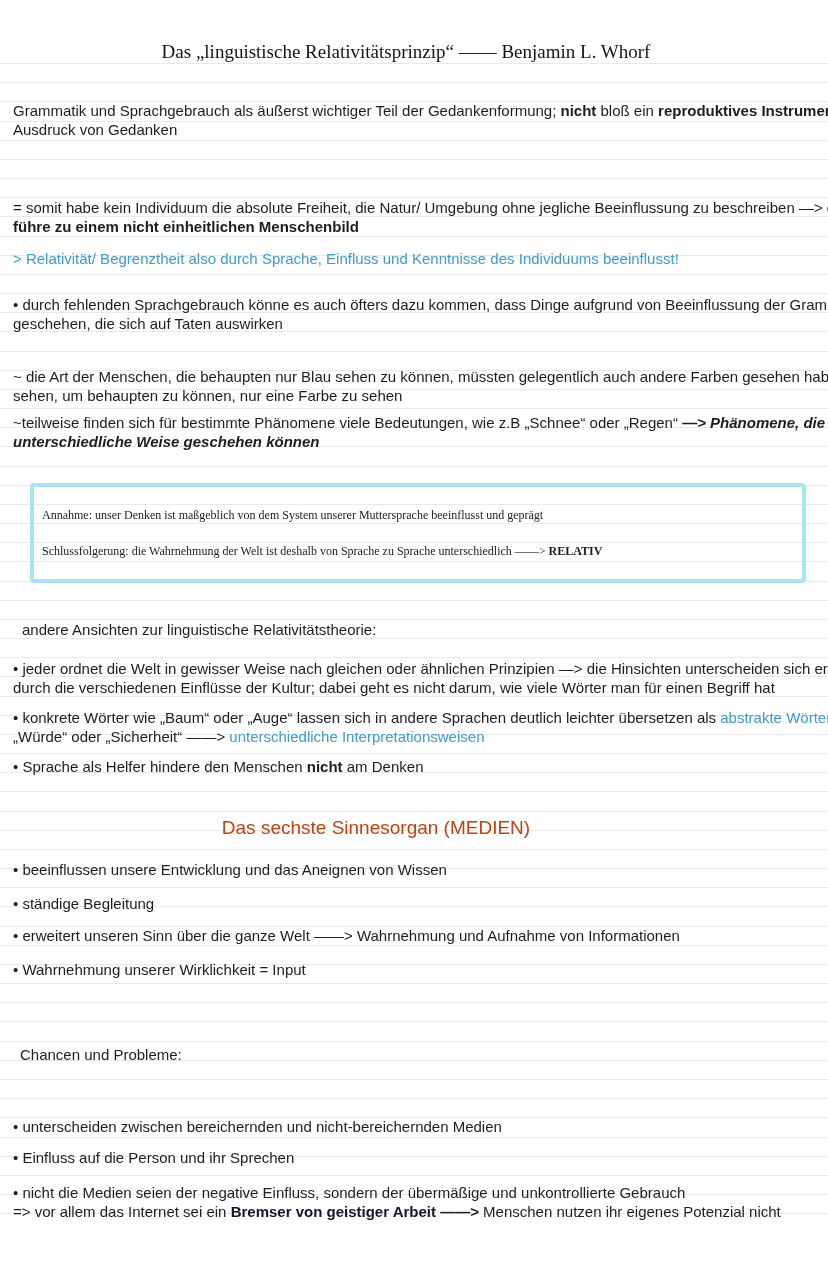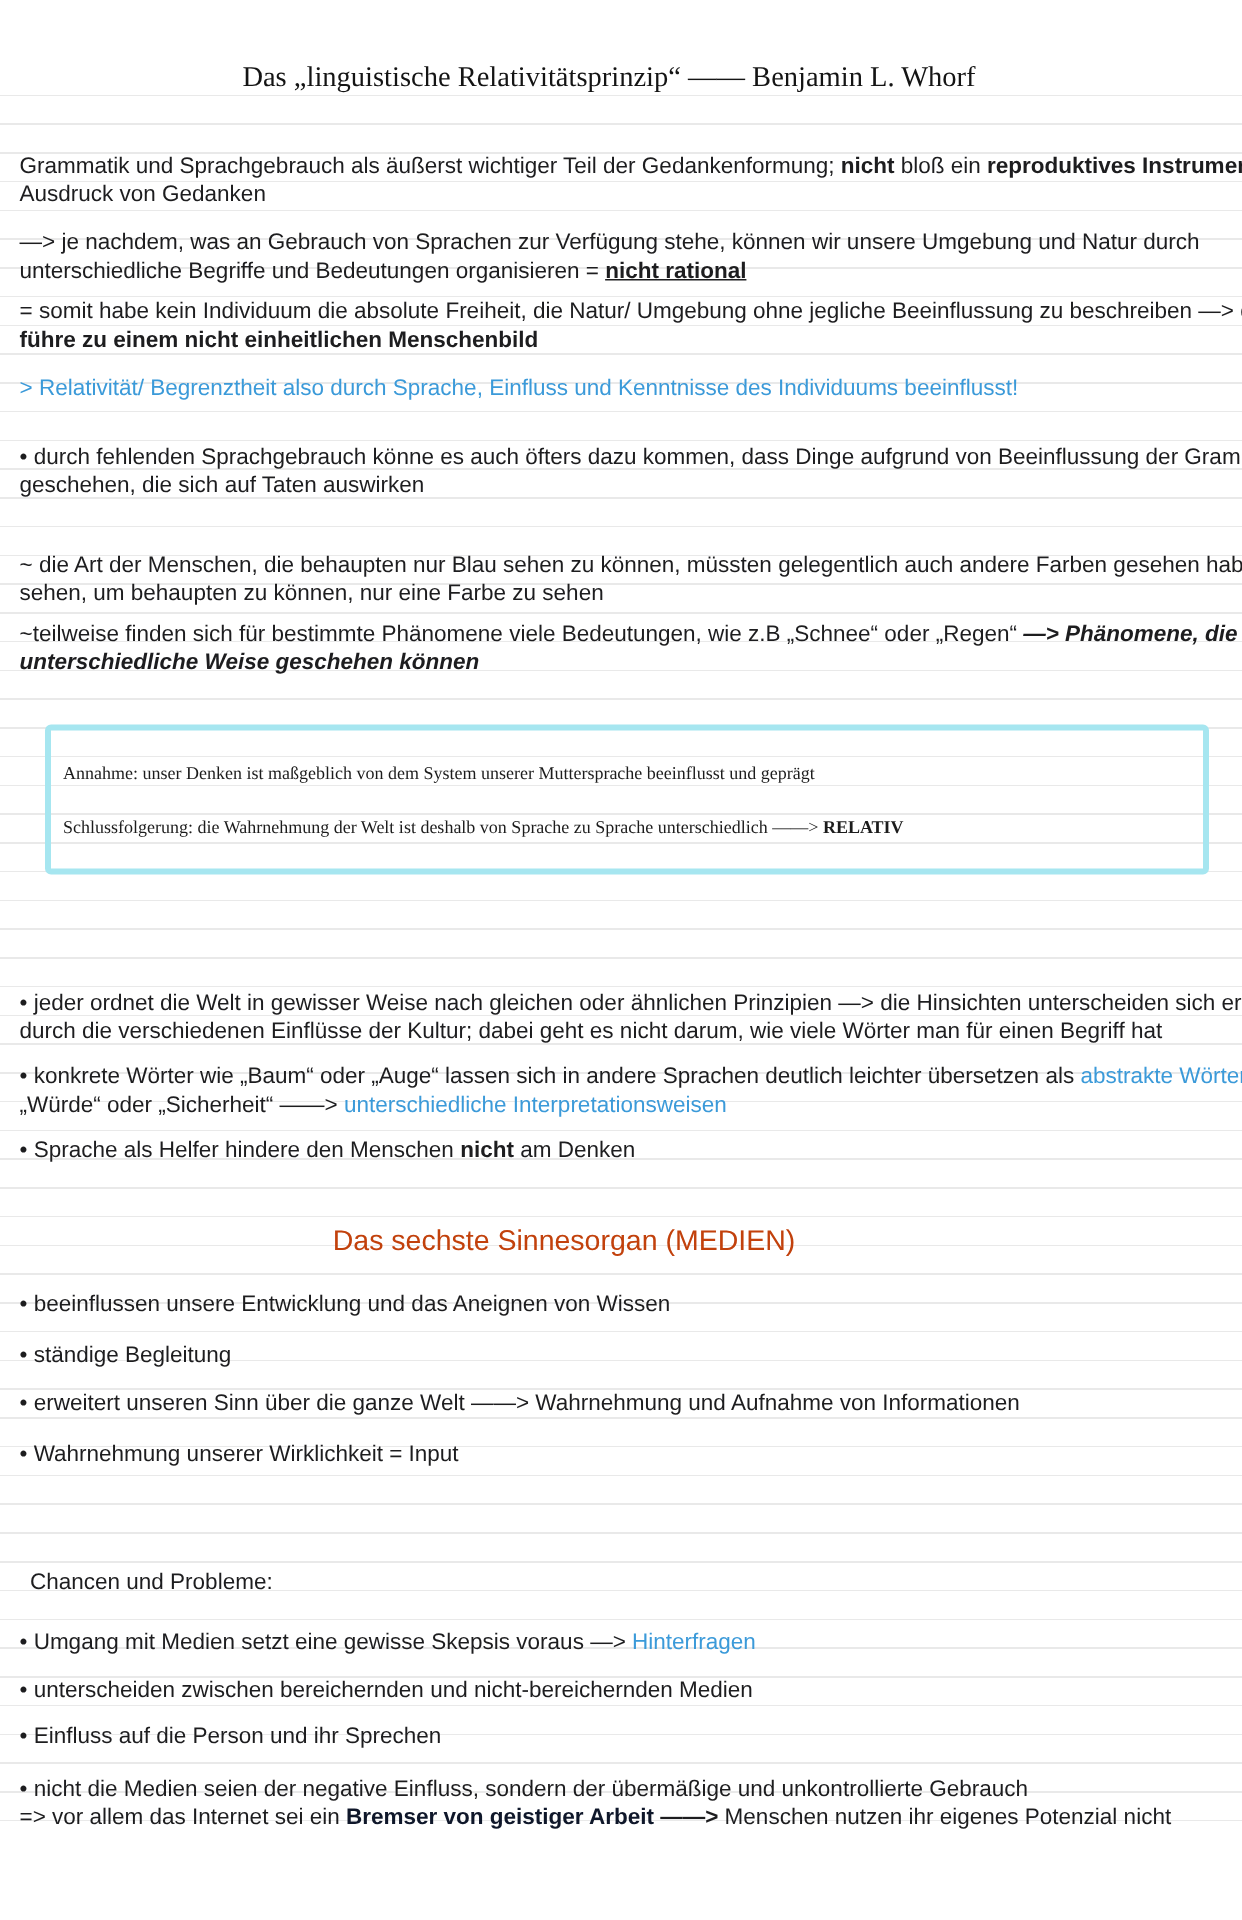--- a/index.html
+++ b/index.html
@@ -29,50 +29,49 @@
 </head>
 <body>
 
 <div class="page">
   <div class="rules"></div>
 
   <div class="title">Das „linguistische Relativitätsprinzip“ —— Benjamin L. Whorf</div>
 
   <div class="para" style="top:101px"><span>Grammatik und Sprachgebrauch als äußerst wichtiger Teil der Gedankenformung; </span><b>nicht</b><span> bloß ein </span><b>reproduktives Instrument</b><br><span>Ausdruck von Gedanken</span></div>
 
-  <div class="para" style="top:152px"><span>—&gt; je nachdem, was an Gebrauch von Sprachen zur Verfügung stehe, können wir unsere Umgebung und Natur durch</span><br><span>unterschiedliche Begriffe und Bedeutungen organisieren = </span><b class="u">nicht rational</b></div>
 
   <div class="para" style="top:198px"><span>= somit habe kein Individuum die absolute Freiheit, die Natur/ Umgebung ohne jegliche Beeinflussung zu beschreiben —&gt; </span><b>dies</b><br><b>führe zu einem nicht einheitlichen Menschenbild</b></div>
 
   <div class="para blue" style="top:249px"><span>&gt; Relativität/ Begrenztheit also durch Sprache, Einfluss und Kenntnisse des Individuums beeinflusst!</span></div>
 
   <div class="para" style="top:295px"><span>• durch fehlenden Sprachgebrauch könne es auch öfters dazu kommen, dass Dinge aufgrund von Beeinflussung der Grammatik</span><br><span>geschehen, die sich auf Taten auswirken</span></div>
 
   <div class="para" style="top:367px"><span>~ die Art der Menschen, die behaupten nur Blau sehen zu können, müssten gelegentlich auch andere Farben gesehen haben oder</span><br><span>sehen, um behaupten zu können, nur eine Farbe zu sehen</span></div>
 
   <div class="para" style="top:413px"><span>~teilweise finden sich für bestimmte Phänomene viele Bedeutungen, wie z.B „Schnee“ oder „Regen“ </span><span class="bi">—&gt; Phänomene, die auf</span><br><span class="bi">unterschiedliche Weise geschehen können</span></div>
 
   <div class="box"></div>
   <div class="box-line box-l1">Annahme: unser Denken ist maßgeblich von dem System unserer Muttersprache beeinflusst und geprägt</div>
   <div class="box-line box-l2"><span>Schlussfolgerung: die Wahrnehmung der Welt ist deshalb von Sprache zu Sprache unterschiedlich ——&gt; </span><b>RELATIV</b></div>
 
+  <div class="para indent1" style="top:620px"><span>andere Ansichten zur linguistische Relativitätstheorie:</span></div>
 
   <div class="para" style="top:659px"><span>• jeder ordnet die Welt in gewisser Weise nach gleichen oder ähnlichen Prinzipien —&gt; die Hinsichten unterscheiden sich erst</span><br><span>durch die verschiedenen Einflüsse der Kultur; dabei geht es nicht darum, wie viele Wörter man für einen Begriff hat</span></div>
 
   <div class="para" style="top:708px"><span>• konkrete Wörter wie „Baum“ oder „Auge“ lassen sich in andere Sprachen deutlich leichter übersetzen als </span><span class="blue">abstrakte Wörter</span><br><span>„Würde“ oder „Sicherheit“ ——&gt; </span><span class="blue">unterschiedliche Interpretationsweisen</span></div>
 
   <div class="para" style="top:757px"><span>• Sprache als Helfer hindere den Menschen </span><b>nicht</b><span> am Denken</span></div>
 
   <div class="h2">Das sechste Sinnesorgan (MEDIEN)</div>
 
   <div class="para" style="top:860px"><span>• beeinflussen unsere Entwicklung und das Aneignen von Wissen</span></div>
   <div class="para" style="top:894px"><span>• ständige Begleitung</span></div>
   <div class="para" style="top:926px"><span>• erweitert unseren Sinn über die ganze Welt ——&gt; Wahrnehmung und Aufnahme von Informationen</span></div>
   <div class="para" style="top:960px"><span>• Wahrnehmung unserer Wirklichkeit = Input</span></div>
 
   <div class="para indent2" style="top:1045px"><span>Chancen und Probleme:</span></div>
 
-  <div class="para" style="top:1085px"><span>• Umgang mit Medien setzt eine gewisse Skepsis voraus —&gt; </span><span class="blue">Hinterfragen</span></div>
   <div class="para" style="top:1117px"><span>• unterscheiden zwischen bereichernden und nicht-bereichernden Medien</span></div>
   <div class="para" style="top:1148px"><span>• Einfluss auf die Person und ihr Sprechen</span></div>
 
   <div class="para" style="top:1183px"><span>• nicht die Medien seien der negative Einfluss, sondern der übermäßige und unkontrollierte Gebrauch</span><br><span>=&gt; vor allem das Internet sei ein </span><span class="blueb">Bremser von geistiger Arbeit</span><b> ——&gt; </b><span>Menschen nutzen ihr eigenes Potenzial nicht</span></div>
 </div>
 
 </body></html>

